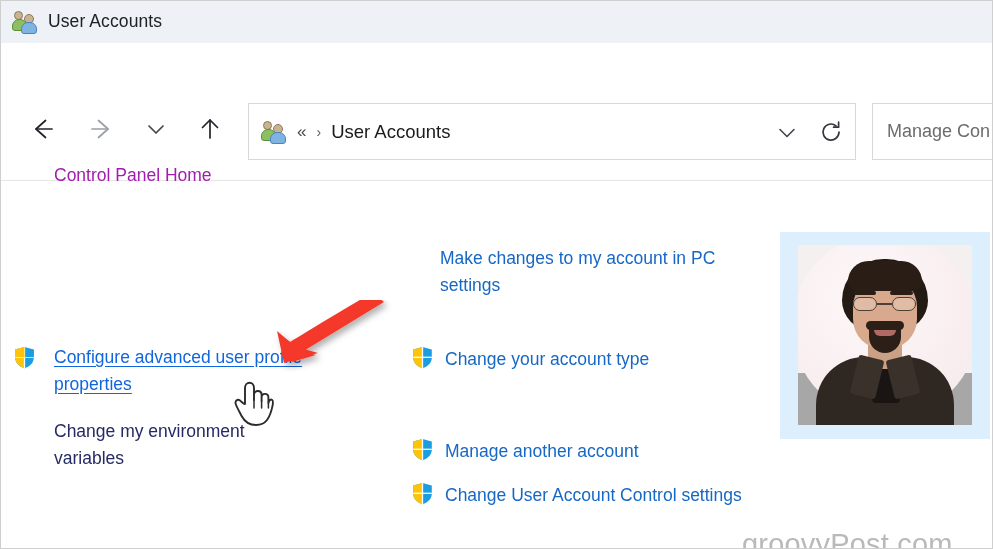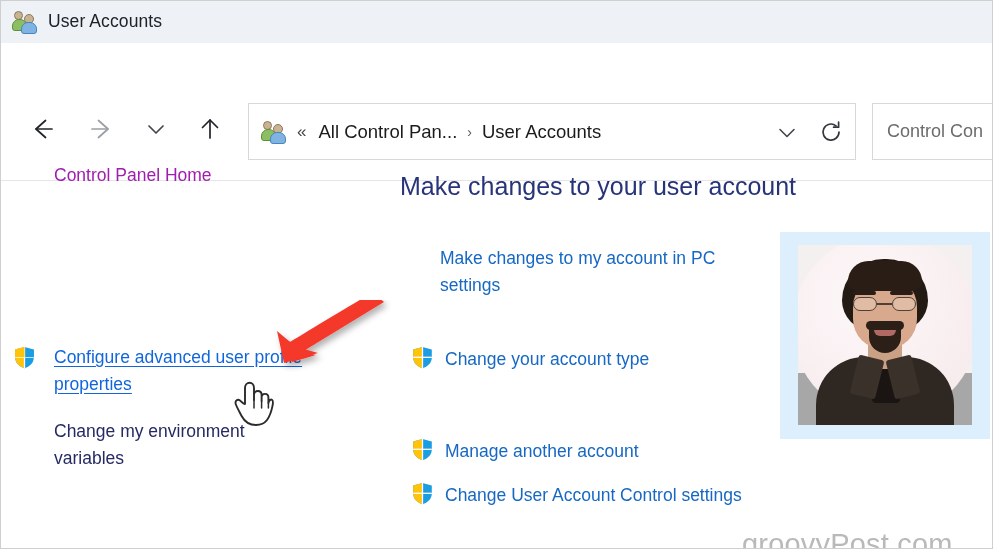--- a/index.html
+++ b/index.html
@@ -453,39 +453,38 @@
         <span class="person p-back">
             <span class="head"></span>
             <span class="body"></span>
           </span>
         <span class="person p-front">
             <span class="head"></span>
             <span class="body"></span>
           </span>
       </span>
       <span class="addr-sep-dbl">«</span>
-      <span class="crumb crumb-first">All Control Pan...</span>
       <span class="crumb-sep">›</span>
       <span class="crumb">User Accounts</span>
       <span class="addr-spacer"></span>
       <span class="addr-chevron">
         <svg width="24" height="24" viewBox="0 0 24 24">
           <path d="M5 9.5 L12 16.5 L19 9.5" fill="none" stroke="#43464d" stroke-width="1.6" stroke-linecap="round" stroke-linejoin="round"></path>
         </svg>
       </span>
       <span class="addr-refresh">
         <svg width="26" height="26" viewBox="0 0 26 26">
           <path d="M21 13 A8 8 0 1 1 18 6.8" fill="none" stroke="#33363d" stroke-width="1.7" stroke-linecap="round"></path>
           <path d="M20.6 3.2 L20.6 8.2 L15.6 8.2" fill="none" stroke="#33363d" stroke-width="1.7" stroke-linecap="round" stroke-linejoin="round"></path>
         </svg>
       </span>
     </div>
 
     <div class="searchbox">
-      <span class="search-placeholder">Control Con</span>
+      <span class="search-placeholder">Manage Con</span>
     </div>
 
     <div class="toolbar-divider"></div>
   </div>
 
   <div class="sidebar">
 
     <div class="side-item" style="left:54px; top:12px;">
       <span class="side-link home">Control Panel Home</span>
     </div>
@@ -506,21 +505,20 @@
       <span class="side-link hovered">Configure advanced user profile properties</span>
     </div>
 
     <div class="side-item" style="left:54px; top:268px; width:250px;align-items:flex-end;">
       <span class="side-link">Change my environment variables</span>
     </div>
   </div>
 
   <div class="main">
 
-    <div class="main-heading">Make changes to your user account</div>
 
     <div class="main-link-row" style="left:14px; top:196px;">
       <span>
         <svg class="shield" viewBox="0 0 21 23">
           <path d="M10.5 1 L19.8 3.6 L19.8 11.5 C19.8 17 15.6 20.6 10.5 22.2 C5.4 20.6 1.2 17 1.2 11.5 L1.2 3.6 Z" fill="#1b9de2"></path>
           <path d="M10.5 11.3 L1.2 11.3 L1.2 3.6 L10.5 1 Z" fill="#ffc40a"></path>
           <path d="M10.5 11.3 L1.2 11.3 L1.2 11.5 C1.2 17 5.4 20.6 10.5 22.2 Z" fill="#ffc40a"></path>
           <path d="M1.2 11.3 L19.8 11.3" stroke="#ffffff" stroke-width="1.3"></path>
           <path d="M10.5 1 L10.5 22.2" stroke="#ffffff" stroke-width="1.3"></path>
         </svg>

